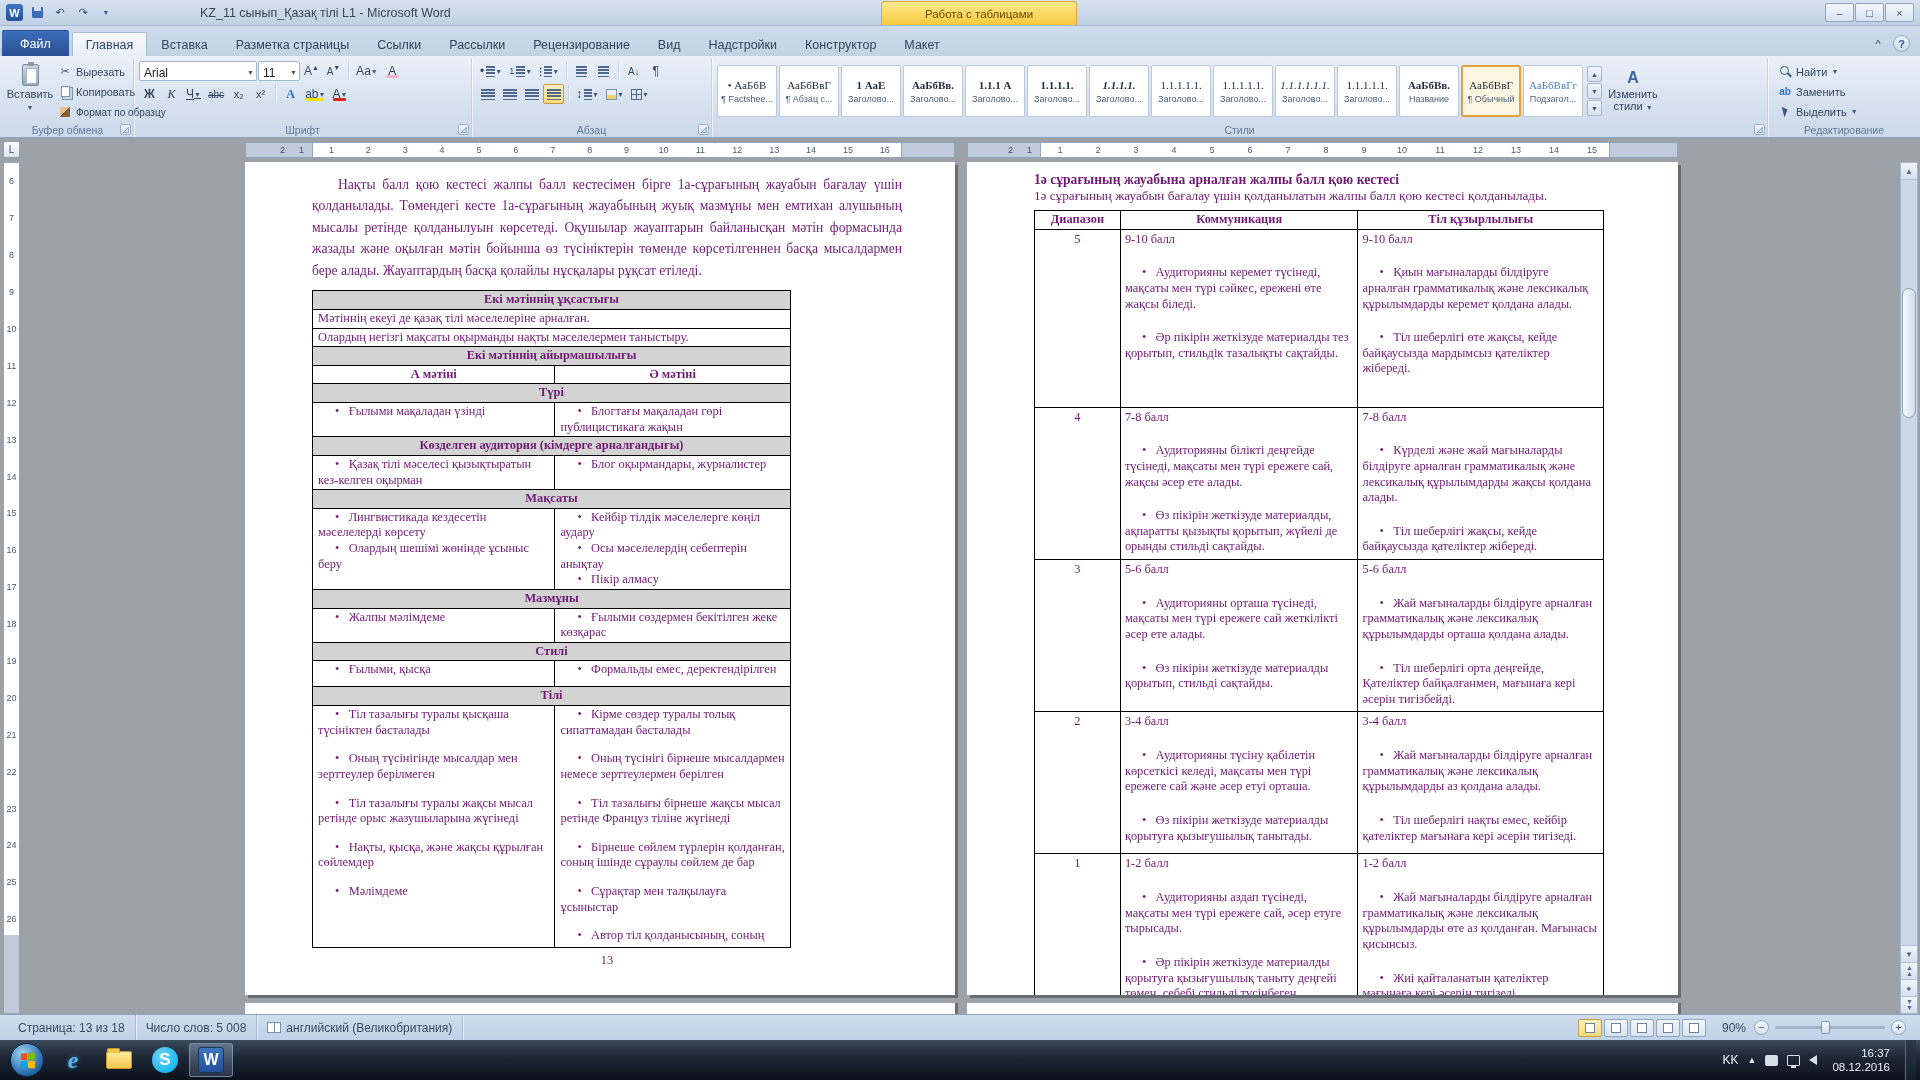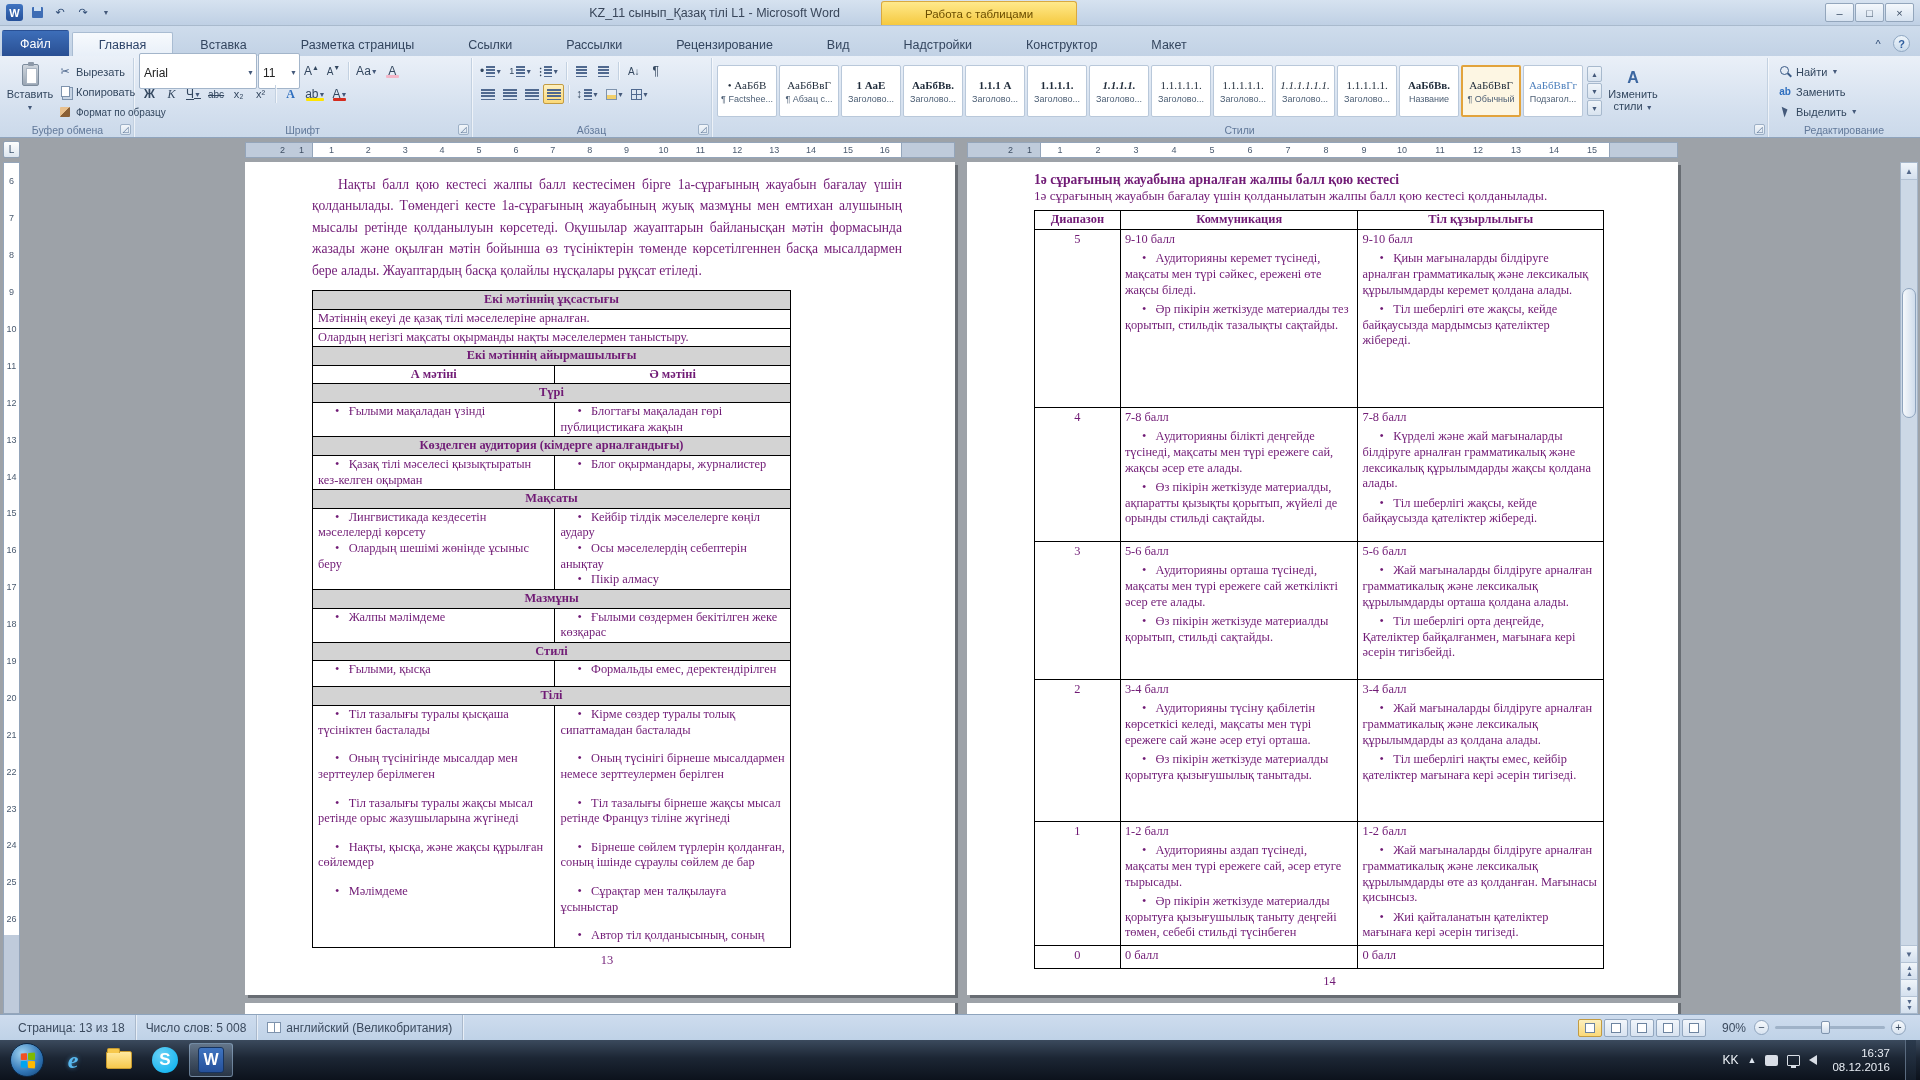--- a/index.html
+++ b/index.html
@@ -7,28 +7,28 @@
 body{font-family:"Liberation Sans",sans-serif;-webkit-font-smoothing:antialiased;}
 .screen{position:relative;width:1920px;height:1080px;display:flex;flex-direction:column;background:#9da2a8;}
 
 
 .tbar{height:26px;background:linear-gradient(#d6e2f0,#bfd0e4);border-bottom:1px solid #a9bacd;display:flex;align-items:center;position:relative;flex:0 0 auto;}
 .qat{display:flex;align-items:center;gap:5px;padding-left:6px;}
 .wicon{width:17px;height:17px;background:linear-gradient(#3f74c1,#25509a);border-radius:3px;color:#fff;font-weight:bold;font-size:11px;display:flex;align-items:center;justify-content:center;}
 .qbtn{width:18px;height:17px;display:flex;align-items:center;justify-content:center;font-size:11px;color:#2d4labf;color:#2d4a73;border-radius:2px;}
 .floppy{width:11px;height:11px;background:#3e6db5;border-radius:1px;position:relative;}
 .floppy::after{content:"";position:absolute;left:2px;top:0;width:7px;height:4px;background:#cfe0f2;}
-.ttl{position:absolute;left:200px;width:640px;text-align:right;font-size:12.5px;color:#39465a;white-space:nowrap;}
+.ttl{position:absolute;left:200px;width:640px;text-align:left;font-size:12.5px;color:#39465a;white-space:nowrap;}
 .ctx{position:absolute;left:881px;top:1px;width:196px;height:24px;background:linear-gradient(#ffe98c,#f5c93f);border:1px solid #d9a940;border-bottom:none;border-radius:3px 3px 0 0;display:flex;align-items:center;justify-content:center;font-size:11.5px;color:#6b4e00;}
 .wbtns{position:absolute;right:6px;top:3px;display:flex;gap:1px;}
 .wb{width:29px;height:19px;border:1px solid #93a6bc;border-radius:2px;background:linear-gradient(#f4f8fc,#d6e2f0);display:flex;align-items:center;justify-content:center;font-size:11px;color:#3a4c63;}
 
 
 .tabs{height:30px;background:linear-gradient(#cedcec,#c2d2e5);display:flex;align-items:flex-end;padding-left:2px;flex:0 0 auto;}
-.tab{height:24px;display:flex;align-items:center;padding:0 26px;font-size:12.5px;color:#33455e;border:1px solid transparent;border-bottom:none;white-space:nowrap;}
+.tab{height:24px;display:flex;align-items:center;padding:0 13px;font-size:12.5px;color:#33455e;border:1px solid transparent;border-bottom:none;white-space:nowrap;}
 .tab.file{height:26px;background:linear-gradient(#3d6eb9,#294f93);color:#fff;margin-right:3px;border-radius:2px 2px 0 0;padding:0 17px;}
 .tab.on{background:linear-gradient(#f7fafd,#e8eff8);border-color:#a9bcd2;border-radius:2px 2px 0 0;color:#2d4368;}
 .tabs .right{margin-left:auto;display:flex;align-items:center;gap:6px;padding:0 10px 4px 0;}
 .helpbtn{width:17px;height:17px;border-radius:50%;background:linear-gradient(#eef5fb,#cadbec);border:1px solid #8fa7c2;color:#2f5e9e;font-size:11px;font-weight:bold;display:flex;align-items:center;justify-content:center;}
 
 
 .ribbon{height:82px;background:linear-gradient(#eaf0f8,#d3dfee 70%,#cbd9ea);border-bottom:1px solid #8fa4bd;display:flex;padding:2px 0 0 2px;flex:0 0 auto;}
 .grp{position:relative;padding:2px 5px 15px 5px;border-right:1px solid #c3d1e1;box-shadow:1px 0 0 rgba(255,255,255,.6);}
 .gl{position:absolute;bottom:1px;left:0;right:0;text-align:center;font-size:10.5px;color:#62799a;white-space:nowrap;}
 .dlg{position:absolute;right:2px;bottom:2px;width:11px;height:11px;border:1px solid #9db0c6;border-radius:2px;font-size:8px;color:#5d7697;display:flex;align-items:center;justify-content:center;background:linear-gradient(#f2f6fa,#dbe5f0);}
@@ -37,21 +37,21 @@
 .bigbtn{width:46px;display:flex;flex-direction:column;align-items:center;justify-content:flex-start;gap:2px;padding-top:3px;border:1px solid transparent;border-radius:2px;}
 .biglab{font-size:11px;color:#33475f;text-align:center;line-height:1.1;}
 .clipico{width:17px;height:22px;background:linear-gradient(#cfd6de,#9aa6b4);border:1px solid #7c8b9c;border-radius:2px;position:relative;}
 .clipico::before{content:"";position:absolute;left:3px;top:3px;width:9px;height:14px;background:#fff;border:1px solid #aab5c2;}
 .clipico::after{content:"";position:absolute;left:5px;top:-3px;width:6px;height:4px;background:#8d99a8;border-radius:1px;}
 .sbtn{display:flex;align-items:center;gap:4px;height:20px;padding:0 4px;font-size:11px;color:#33475f;border:1px solid transparent;border-radius:2px;white-space:nowrap;}
 .ico{display:inline-flex;align-items:center;justify-content:center;width:14px;height:14px;font-size:11px;color:#486288;}
 .copyico{width:9px;height:11px;background:#fff;border:1px solid #7e93ad;box-shadow:2px 2px 0 #c7d4e4,2px 2px 0 1px #7e93ad;}
 .brushico{width:10px;height:10px;background:linear-gradient(135deg,#e8c08e 50%,#8a5f35 50%);border-radius:1px;}
 .irow{display:flex;align-items:center;gap:1px;height:22px;}
-.combo{height:36px;background:#fff;border:1px solid #a3b5ca;display:flex;align-items:center;font-size:12px;color:#222;padding:3px 2px 0 4px;border-radius:2px;}
+.combo{height:20px;background:#fff;border:1px solid #a3b5ca;display:flex;align-items:center;font-size:12px;color:#222;padding:3px 2px 0 4px;border-radius:2px;}
 .combo .car{margin-left:auto;font-size:7px;color:#44597a;padding-left:3px;}
 .ib{min-width:21px;height:20px;padding:0 2px;display:inline-flex;align-items:center;justify-content:center;font-size:12px;color:#33475f;border:1px solid transparent;border-radius:2px;position:relative;}
 .ib.on{background:linear-gradient(#fdf0c0,#fbd978);border-color:#c29b42;}
 .car{font-size:7px;color:#44597a;}
 .mini{font-size:7px;position:relative;top:-4px;}
 .bar{position:absolute;left:3px;right:3px;bottom:2px;height:3px;border-radius:1px;}
 .lines{width:14px;height:11px;background:repeating-linear-gradient(to bottom,#50698f 0 1.6px,transparent 1.6px 3.2px);}
 .vr{width:1px;height:18px;background:#c3d1e1;margin:0 3px;box-shadow:1px 0 0 rgba(255,255,255,.7);}
 
 
@@ -113,21 +113,21 @@
 
 
 .p14title{font-size:13.6px;font-weight:bold;}
 .p14sub{font-size:13.2px;}
 table.t14{border-collapse:collapse;width:570px;margin-top:6px;font-size:12.4px;line-height:1.26;position:relative;}
 .t14 td,.t14 th{border:1px solid #000;vertical-align:top;padding:2px 4px 4px 4px;}
 .t14 th{font-weight:bold;text-align:center;padding:1px 2px;}
 .t14 .c-range{text-align:center;width:86px;}
 .t14 .c-comm{width:238px;}
 .t14 .c-lang{width:246px;}
-.t14 .blist li{margin-top:4px;}
+.t14 .blist li{margin-top:18px;}
 .h0 td{height:178px;}.h1 td{height:134px;}.h2 td{height:138px;}.h3 td{height:142px;}.h4 td{height:118px;}.h5 td{height:18px;}
 
 
 .vsb{position:absolute;right:2px;top:0;bottom:0;width:18px;background:#ccd8e6;border:1px solid #a7b7ca;display:flex;flex-direction:column;}
 .sbb{height:17px;display:flex;align-items:center;justify-content:center;font-size:8px;color:#53688a;background:linear-gradient(#f0f5fa,#d4e0ee);border-bottom:1px solid #b3c2d4;}
 .sbtrack{flex:1;position:relative;}
 .sbthumb{position:absolute;left:1px;right:1px;top:108px;height:130px;background:linear-gradient(90deg,#f6f9fc,#cfdcec);border:1px solid #8fa4bd;border-radius:7px;}
 .sbb.bot{border-top:1px solid #b3c2d4;border-bottom:none;}
 .dblar{font-size:7px;line-height:.8;letter-spacing:-1px;}
 

